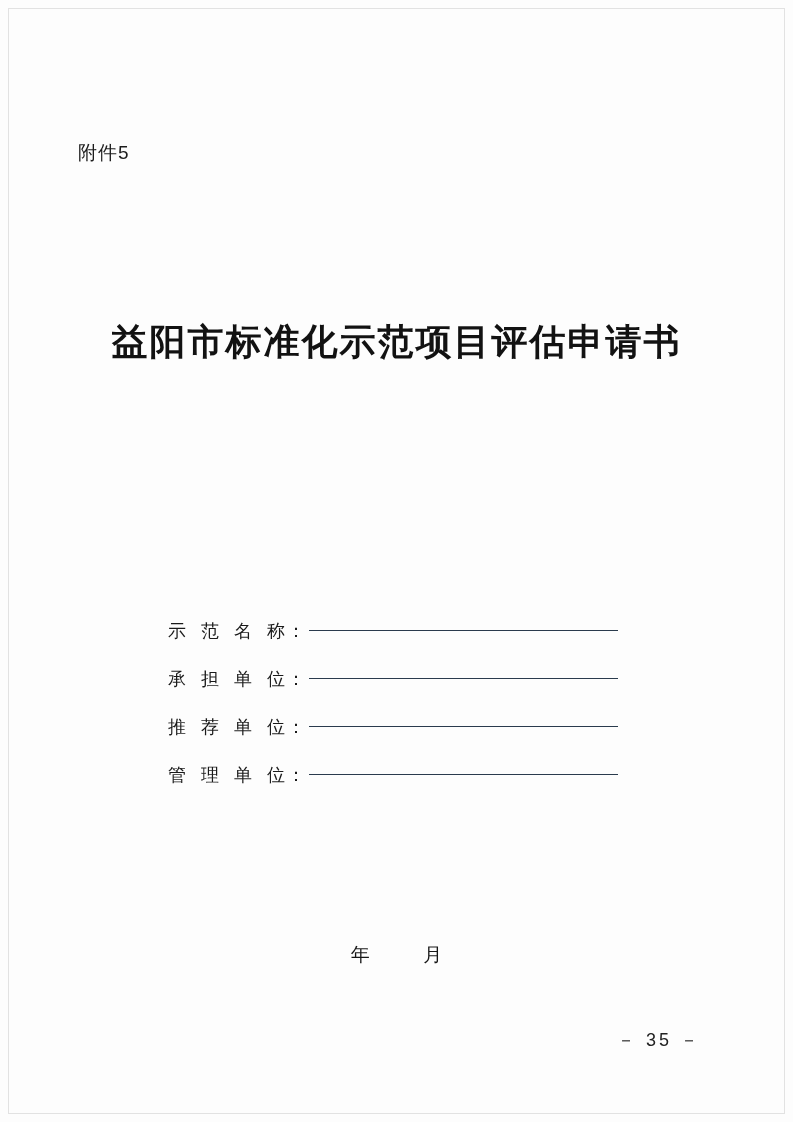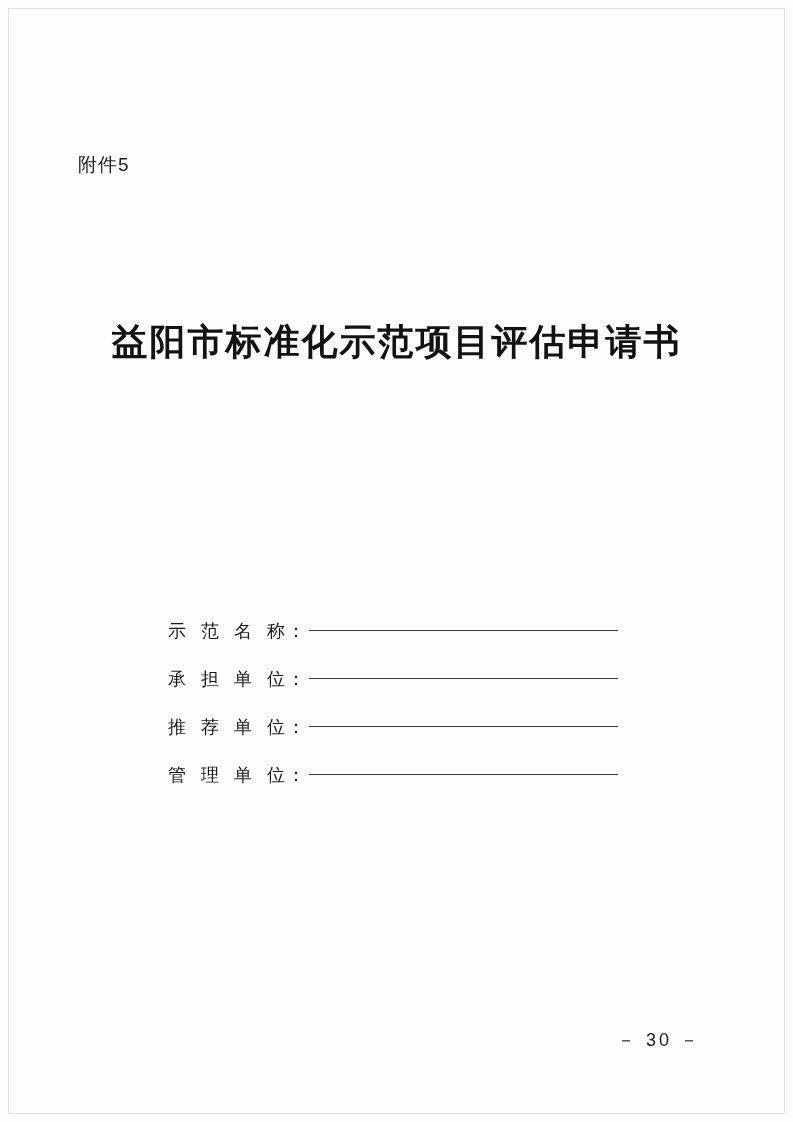--- a/index.html
+++ b/index.html
@@ -31,21 +31,21 @@
   .content {
     position: absolute;
     left: 0;
     top: 0;
     width: 793px;
     height: 1122px;
   }
   .attachment-label {
     position: absolute;
     left: 78px;
-    top: 152px;
+    top: 140px;
     font-size: 19px;
     color: #1c1c1c;
     letter-spacing: 1px;
     font-family: "Liberation Sans", sans-serif;
   }
   .doc-title {
     position: absolute;
     left: 0;
     top: 318px;
     width: 793px;
@@ -141,17 +141,21 @@
       </div>
 
       <div class="field-row">
         <span class="field-label">管 理 单 位</span>
         <span class="field-colon">：</span>
         <span class="field-line"></span>
       </div>
 
     </div>
 
+    <div class="date-row">
+      <span class="year">年</span>
+      <span class="month">月</span>
+    </div>
 
-    <div class="page-number">－ 30 －</div>
+    <div class="page-number">－ 35 －</div>
 
   </div>
 </div>
 
 </body></html>

